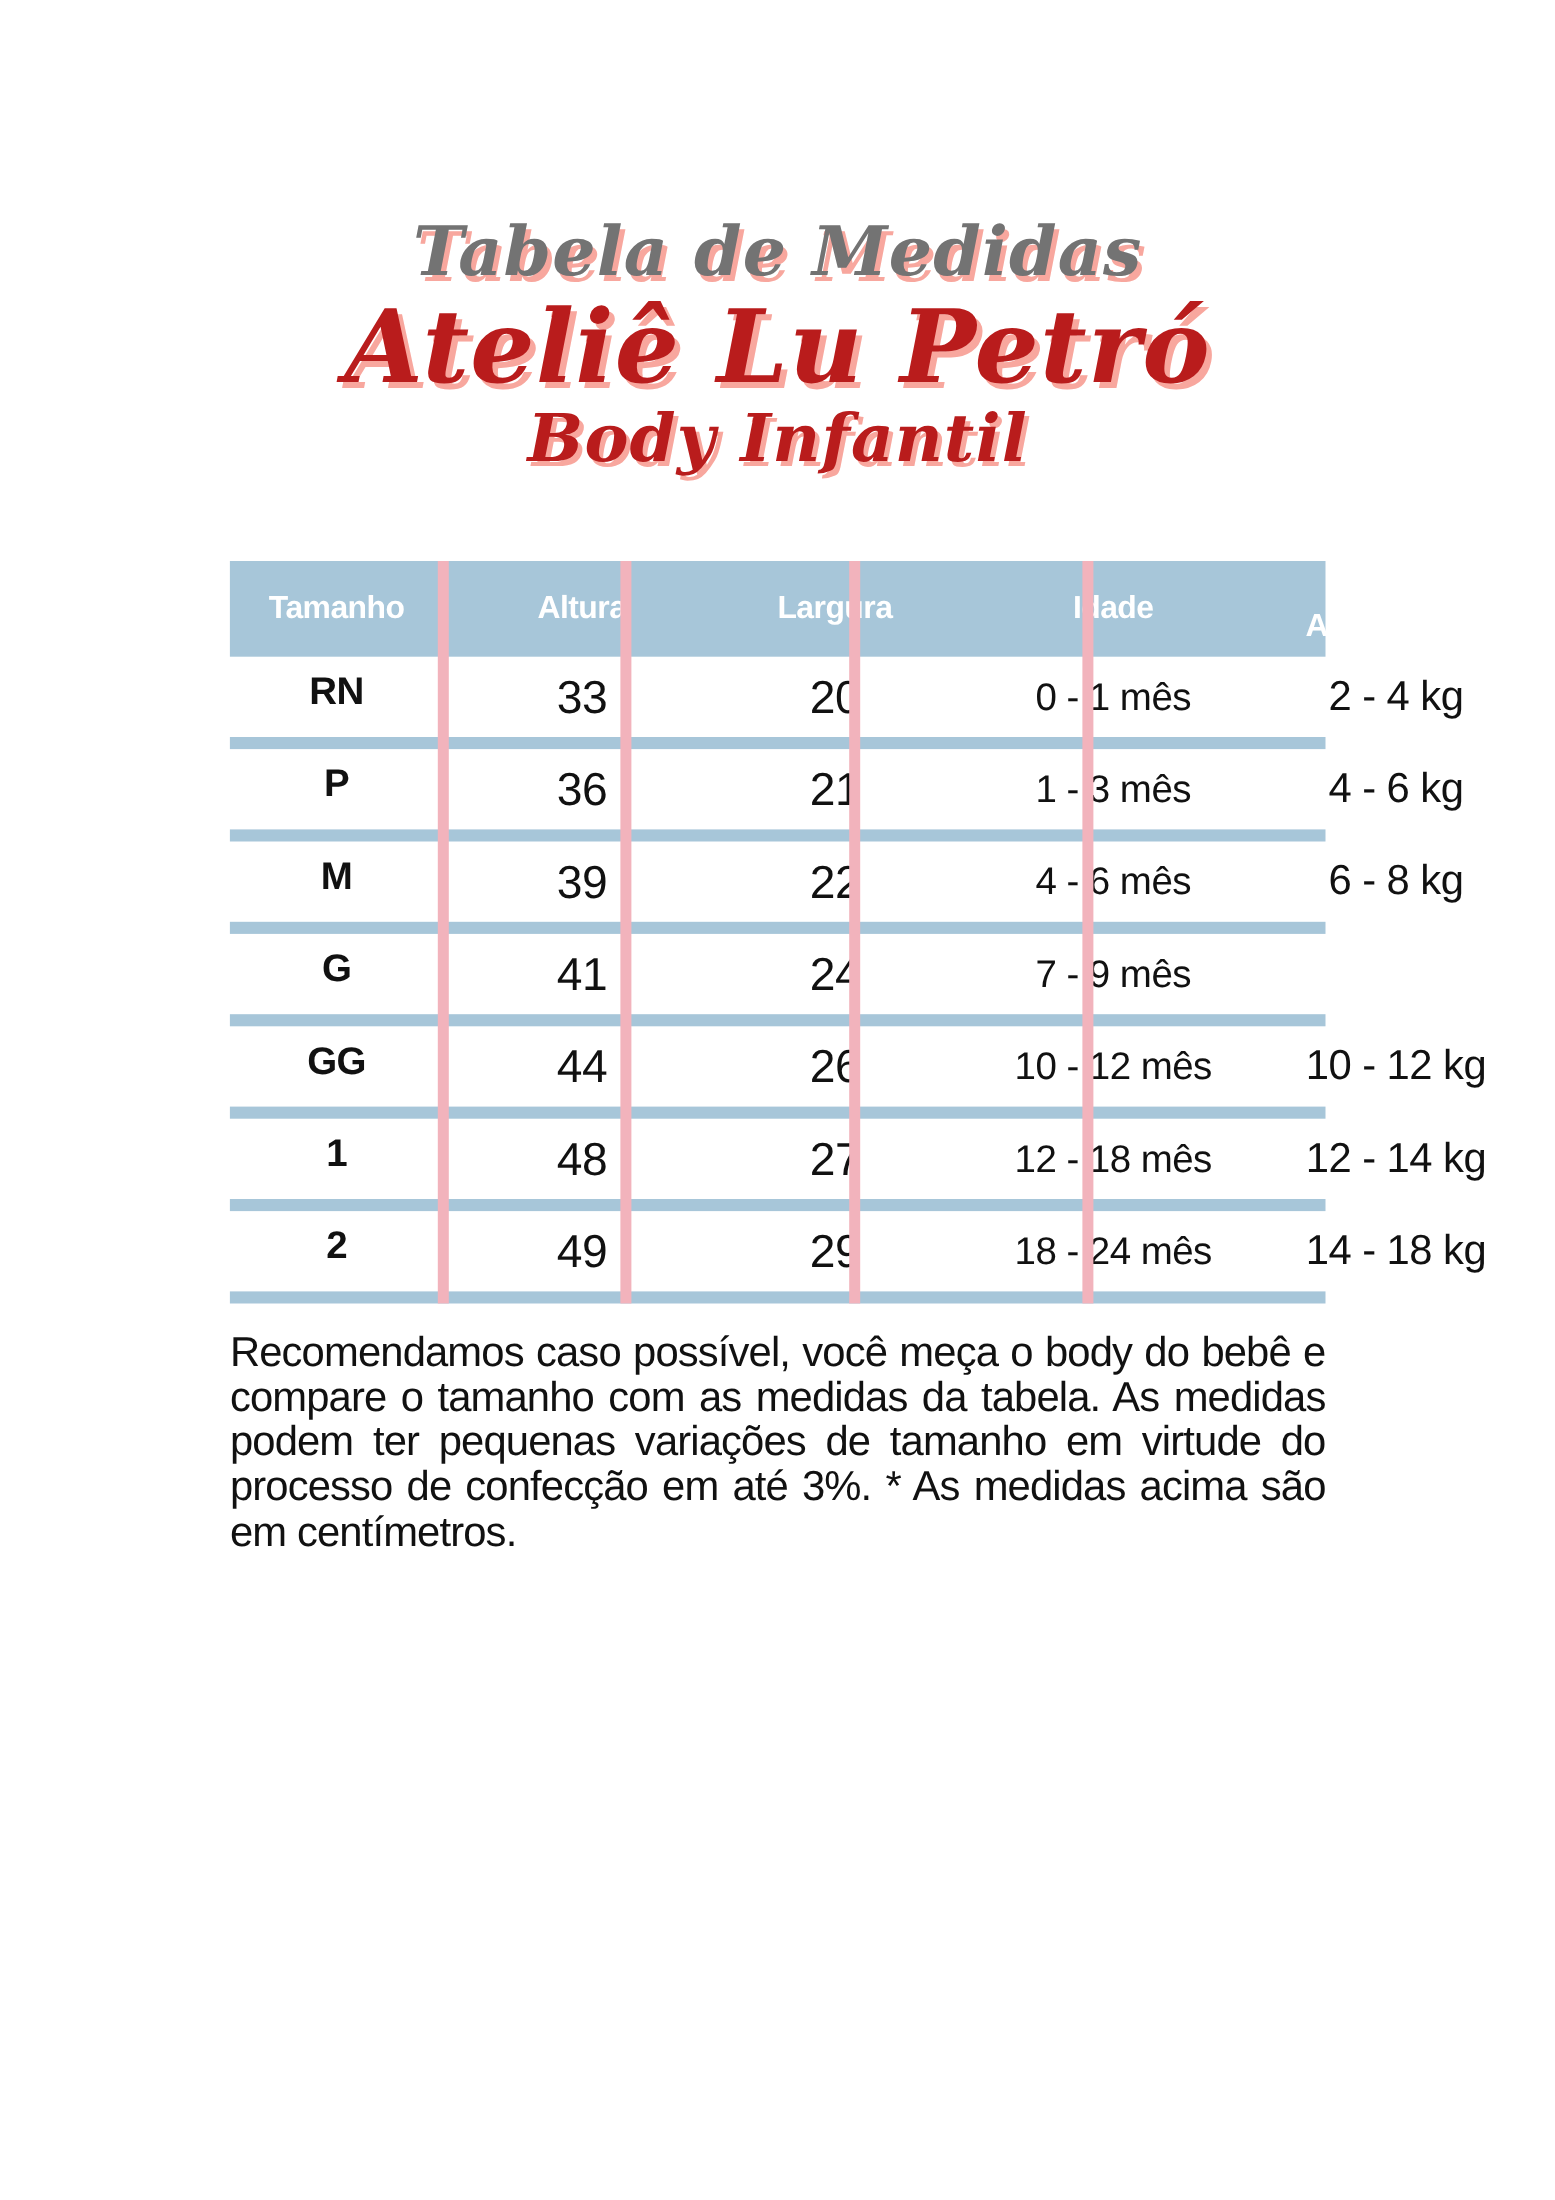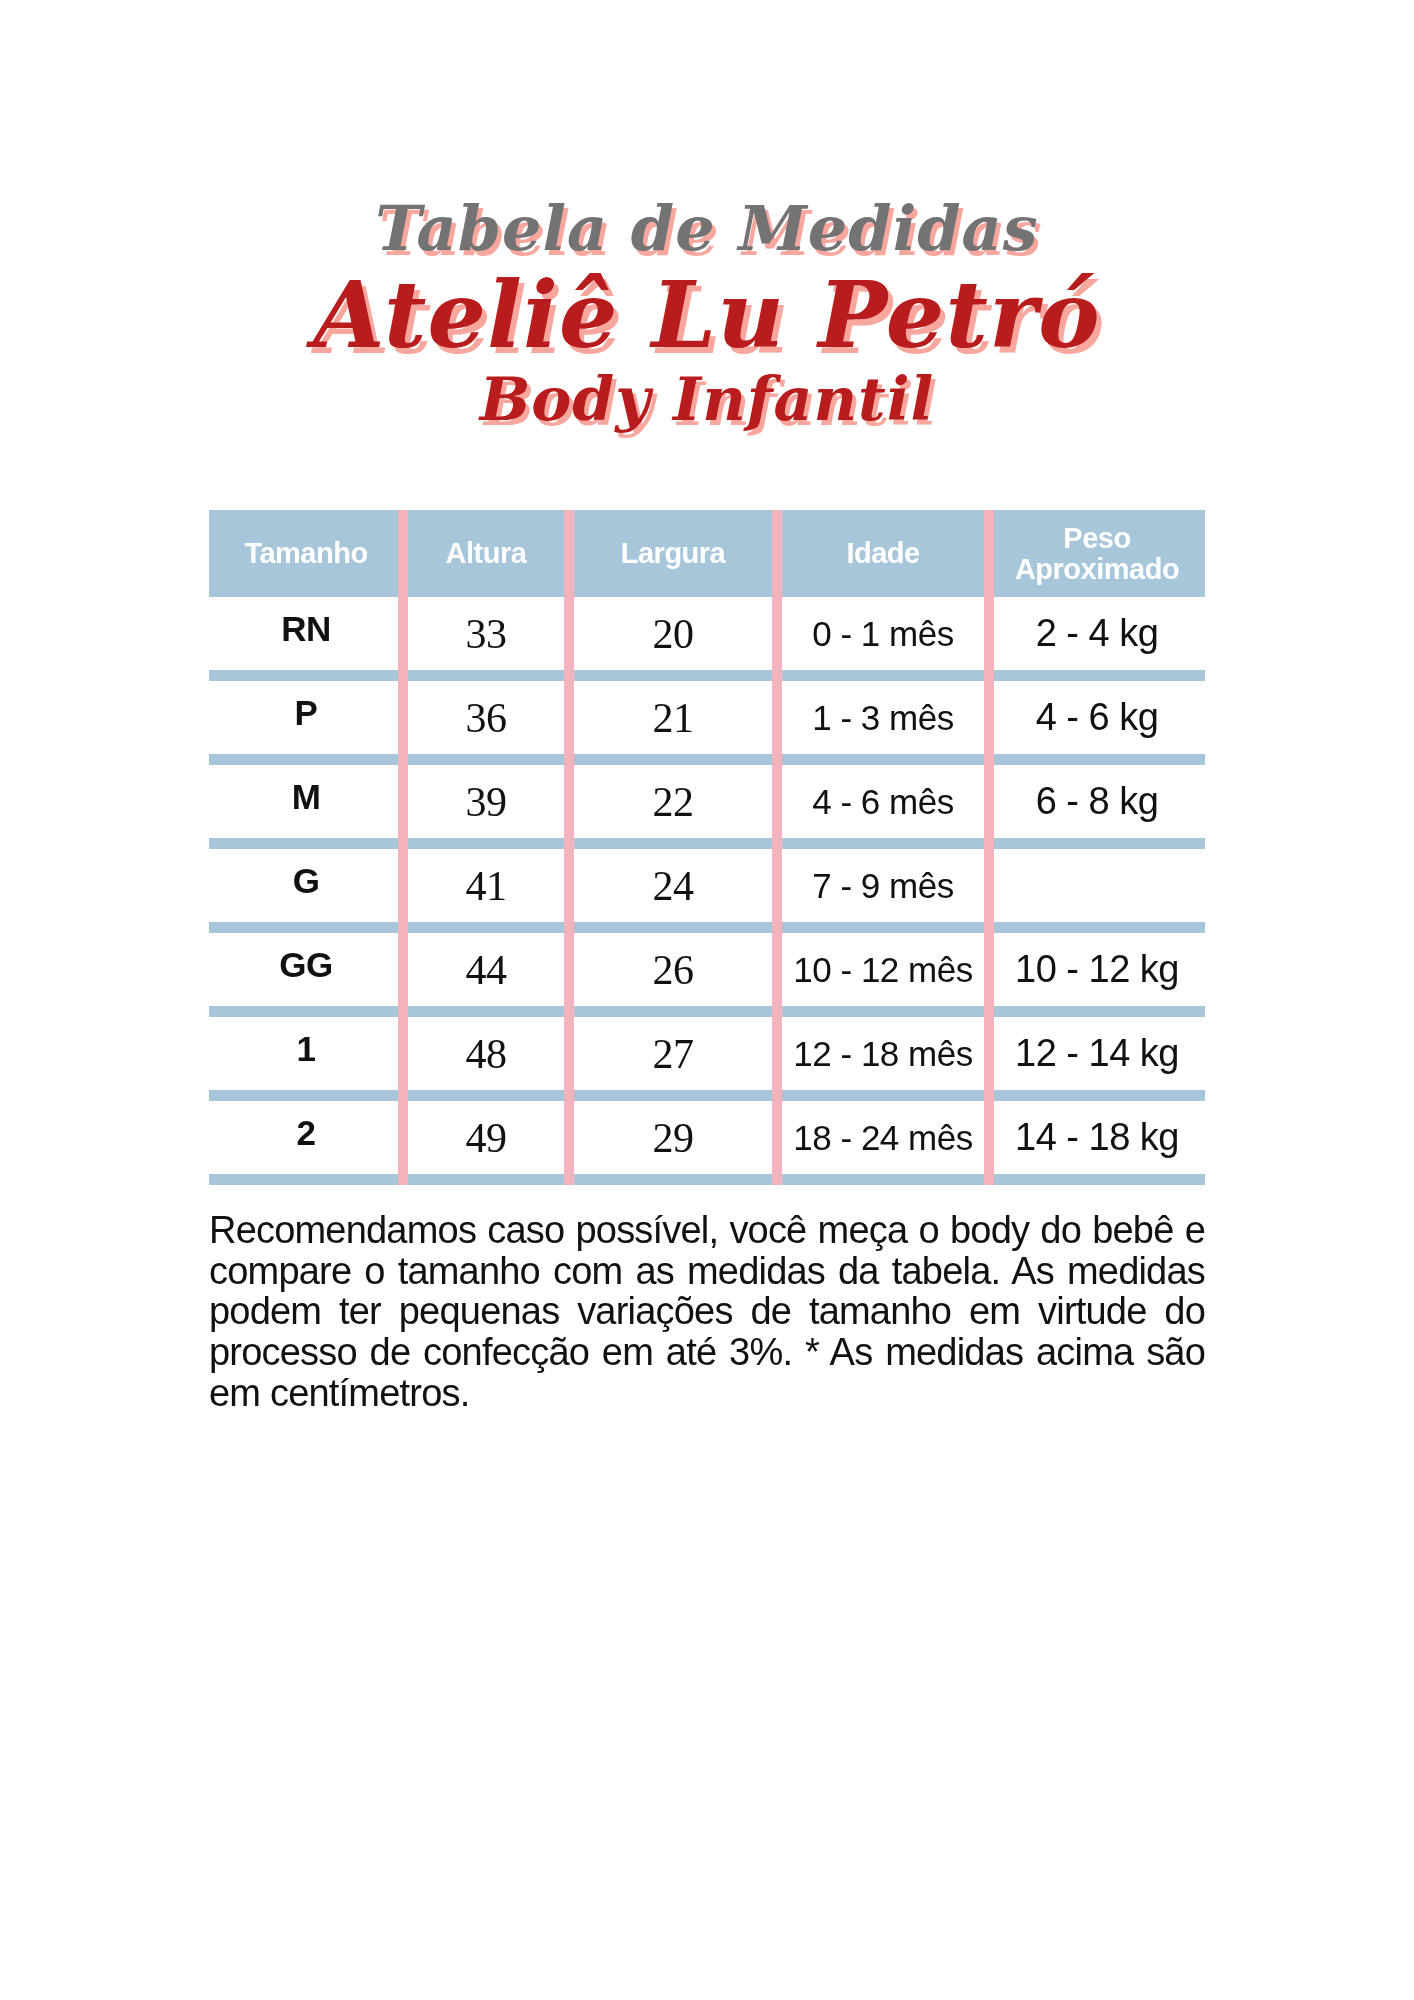--- a/index.html
+++ b/index.html
@@ -53,20 +53,21 @@
   .size-table {
     position: absolute;
     left: 209px;
     top: 510px;
     width: 996px;
     height: 675px;
   }
   .t-grid {
     display: grid;
     grid-template-columns: 194px 166px 208px 212px 216px;
+    gap: 43px;
   }
   .t-header {
     height: 87px;
     background: #a7c6d9;
   }
   .t-header .hcell {
     display: flex;
     align-items: center;
     justify-content: center;
     text-align: center;
@@ -89,21 +90,21 @@
     letter-spacing: -0.5px;
   }
   .cell.size {
     align-items: flex-start;
     font-weight: 700;
     font-size: 35px;
     padding-top: 12px;
     box-sizing: border-box;
     text-align: right;
   }
-  .cell.num   { font-size: 42px; font-weight: 400; font-family: Liberation Serif, serif; }
+  .cell.num   { font-size: 42px; font-weight: 400; }
   .cell.idade { font-size: 35px; font-weight: 400; }
   .cell.peso  { font-size: 38px; font-weight: 400; }
 
   .row-sep {
     height: 11px;
     background: #a7c6d9;
   }
   .col-line {
     position: absolute;
     top: 0;

